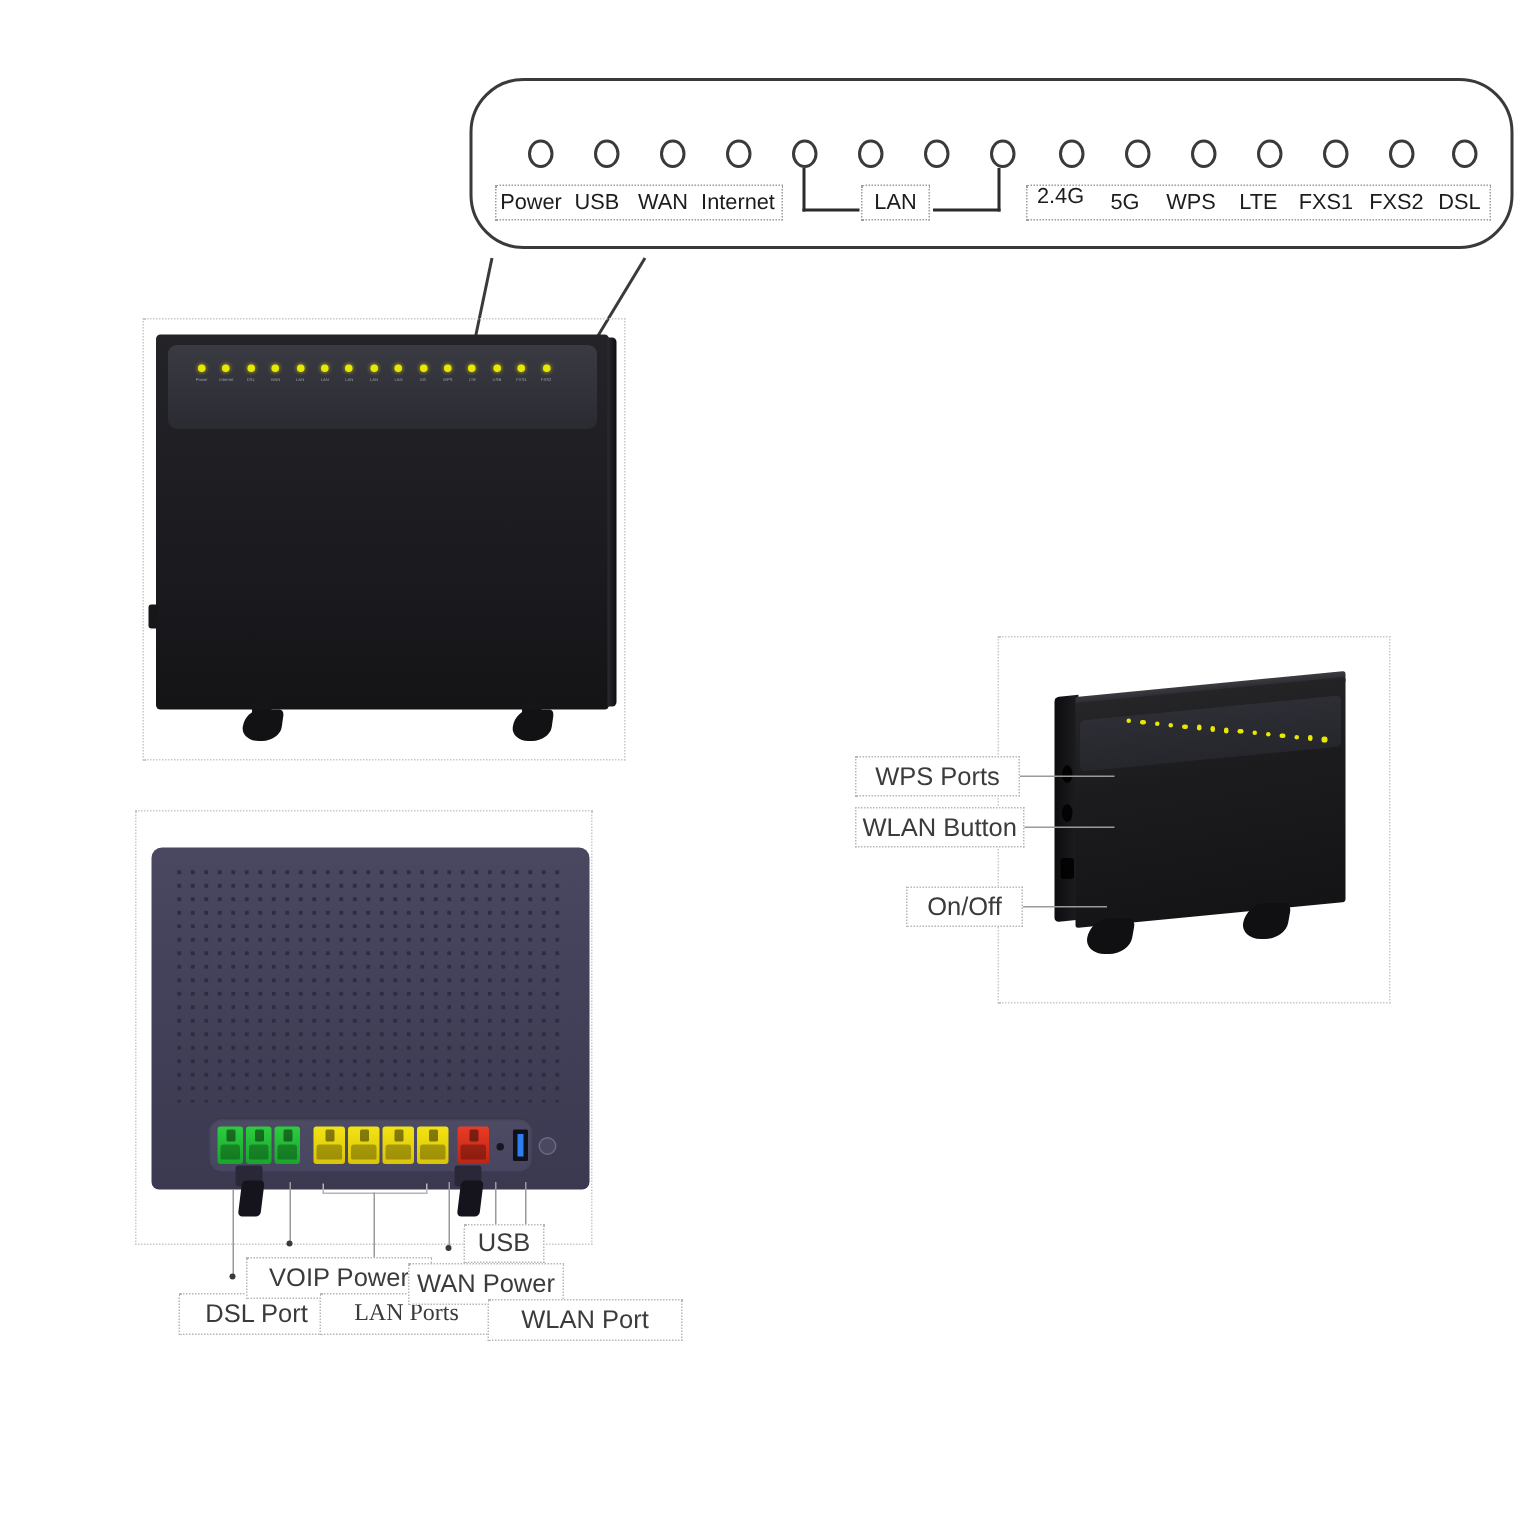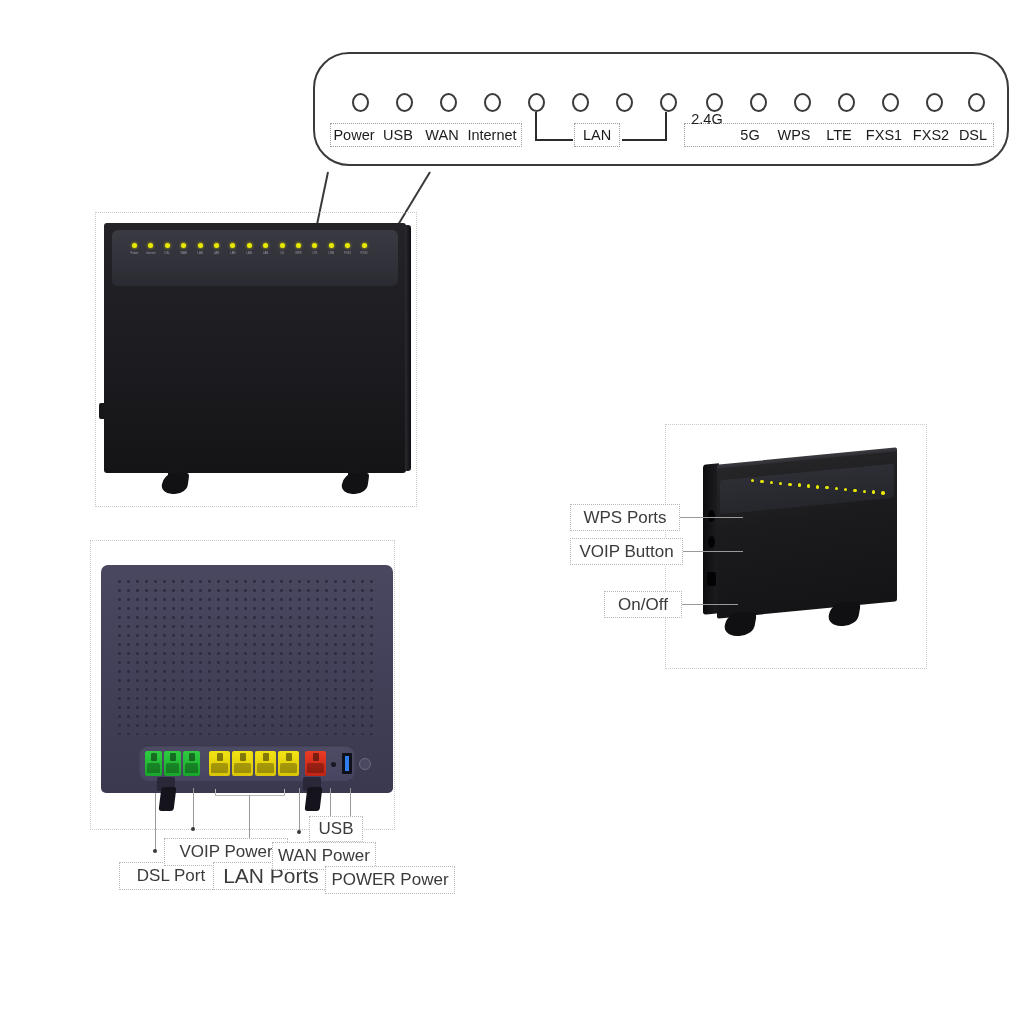--- a/index.html
+++ b/index.html
@@ -125,21 +125,21 @@
   <div class="cl-lbl" style="left:464px;top:126px;width:56px;">Internet</div>
 
   <div class="brk" style="left:535px;top:112px;width:2px;height:29px;"></div>
   <div class="brk" style="left:535px;top:139px;width:38px;height:2px;"></div>
   <div class="cl-group" style="left:574px;top:123px;width:46px;"></div>
   <div class="cl-lbl" style="left:574px;top:126px;width:46px;">LAN</div>
   <div class="brk" style="left:622px;top:139px;width:45px;height:2px;"></div>
   <div class="brk" style="left:665px;top:112px;width:2px;height:29px;"></div>
 
   <div class="cl-group" style="left:684px;top:123px;width:310px;"></div>
-  <div class="cl-lbl" style="left:686px;top:110px;width:42px;">2.4G</div>
+  <div class="cl-lbl" style="left:686px;top:122px;width:42px;">2.4G</div>
   <div class="cl-lbl" style="left:733px;top:126px;width:34px;">5G</div>
   <div class="cl-lbl" style="left:772px;top:126px;width:44px;">WPS</div>
   <div class="cl-lbl" style="left:820px;top:126px;width:38px;">LTE</div>
   <div class="cl-lbl" style="left:861px;top:126px;width:46px;">FXS1</div>
   <div class="cl-lbl" style="left:908px;top:126px;width:46px;">FXS2</div>
   <div class="cl-lbl" style="left:953px;top:126px;width:40px;">DSL</div>
 
   <svg id="tail" viewBox="0 0 260 110">
     <path d="M 28 22 L 10 108" stroke="#3a3a3a" stroke-width="2" fill="none"></path>
     <path d="M 130 22 L 78 108" stroke="#3a3a3a" stroke-width="2" fill="none"></path>
@@ -260,24 +260,24 @@
   <div class="dot" style="left:297px;top:830px;"></div>
 
   <div class="leader" style="left:330px;top:788px;width:1px;height:30px;"></div>
   <div class="dot" style="left:328px;top:816px;"></div>
 
   <div class="leader" style="left:350px;top:788px;width:1px;height:76px;"></div>
   <div class="dot" style="left:348px;top:862px;"></div>
 
   <div class="lbl-box" style="left:119px;top:862px;width:104px;height:28px;font-size:17px;text-align:center;">DSL Port</div>
   <div class="lbl-box" style="left:164px;top:838px;width:124px;height:28px;font-size:17px;">VOIP Power</div>
-  <div class="lbl-box" style="left:213px;top:862px;width:116px;height:28px;font-size:21px;">LAN Ports</div>
+  <div class="lbl-box" style="left:213px;top:862px;width:116px;height:28px;font-size:16px;font-family:Liberation Serif, serif;">LAN Ports</div>
   <div class="lbl-box" style="left:272px;top:842px;width:104px;height:28px;font-size:17px;">WAN Power</div>
   <div class="lbl-box" style="left:309px;top:816px;width:54px;height:26px;font-size:17px;">USB</div>
-  <div class="lbl-box" style="left:325px;top:866px;width:130px;height:28px;font-size:17px;">POWER Power</div>
+  <div class="lbl-box" style="left:325px;top:866px;width:130px;height:28px;font-size:17px;">WLAN Port</div>
 
   <div class="dashbox" style="left:665px;top:424px;width:262px;height:245px;"></div>
   <div id="side">
     <div class="spine"></div>
     <div class="topedge"></div>
     <div class="panel"></div>
     <div class="band"></div>
     <div id="side-leds">
         <div class="sled" style="left: 48px; top: 27px;"></div>
         <div class="sled" style="left: 57.3px; top: 27.88px;"></div>
@@ -303,16 +303,16 @@
   </div>
 
   <div class="leader" style="left:678px;top:517px;width:65px;height:1px;"></div>
   <div class="dot" style="left:676px;top:515px;"></div>
   <div class="leader" style="left:678px;top:551px;width:65px;height:1px;"></div>
   <div class="dot" style="left:676px;top:549px;"></div>
   <div class="leader" style="left:678px;top:604px;width:60px;height:1px;"></div>
   <div class="dot" style="left:676px;top:602px;"></div>
 
   <div class="lbl-box" style="left:570px;top:504px;width:110px;height:27px;font-size:17px;">WPS Ports</div>
-  <div class="lbl-box" style="left:570px;top:538px;width:113px;height:27px;font-size:17px;">VOIP Button</div>
+  <div class="lbl-box" style="left:570px;top:538px;width:113px;height:27px;font-size:17px;">WLAN Button</div>
   <div class="lbl-box" style="left:604px;top:591px;width:78px;height:27px;font-size:17px;">On/Off</div>
 
 </div>
 
 </body></html>

